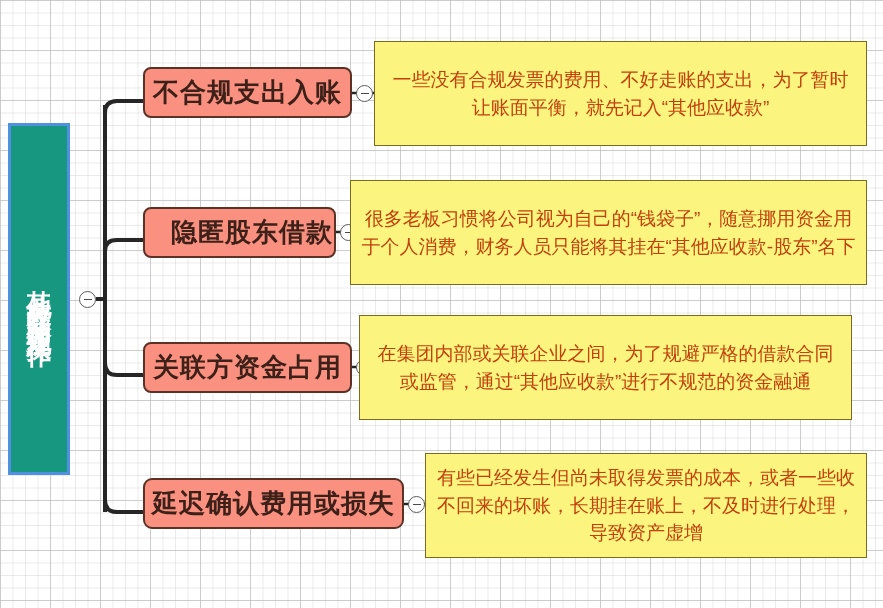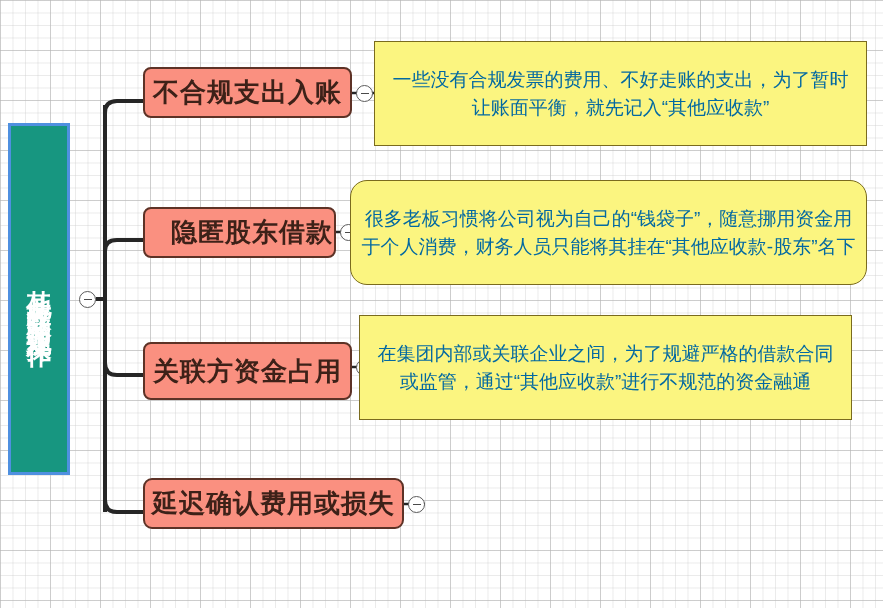--- a/index.html
+++ b/index.html
@@ -76,21 +76,21 @@
 
   
   .leaf-node {
     position: absolute;
     box-sizing: border-box;
     background: #fbf580;
     border: 1px solid #7a6b1e;
     display: flex;
     align-items: center;
     justify-content: center;
-    color: #0369a1;
+    color: #c2410c;
     font-size: 19px;
     line-height: 1.45;
     text-align: center;
     padding: 4px 10px;
   }
   .leaf-node span { display: block; }
 
   
   .toggle {
     position: absolute;
@@ -148,26 +148,29 @@
   <div class="toggle" style="left:79px; top:291px;"></div>
 
   <div class="branch-node" style="left:143px; top:67px; width:209px; height:51px;">不合规支出入账</div>
   <div class="toggle" style="left:356px; top:85px;"></div>
   <div class="leaf-node" style="left:374px; top:41px; width:493px; height:105px;">
     <span>一些没有合规发票的费用、不好走账的支出，为了暂时让账面平衡，就先记入“其他应收款”</span>
   </div>
 
   <div class="branch-node" style="left:143px; top:207px; width:193px; height:51px;padding-left:25px;">隐匿股东借款</div>
   <div class="toggle" style="left:340px; top:224px;"></div>
-  <div class="leaf-node" style="left:350px; top:180px; width:517px; height:105px;border-radius:17px;">
+  <div class="leaf-node" style="left:350px; top:180px; width:517px; height:105px;">
     <span>很多老板习惯将公司视为自己的“钱袋子”，随意挪用资金用于个人消费，财务人员只能将其挂在“其他应收款-股东”名下</span>
   </div>
 
-  <div class="branch-node" style="left:143px; top:342px; width:209px; height:58px;">关联方资金占用</div>
+  <div class="branch-node" style="left:143px; top:342px; width:209px; height:51px;">关联方资金占用</div>
   <div class="toggle" style="left:356px; top:359px;"></div>
   <div class="leaf-node" style="left:359px; top:315px; width:493px; height:105px;">
     <span>在集团内部或关联企业之间，为了规避严格的借款合同或监管，通过“其他应收款”进行不规范的资金融通</span>
   </div>
 
   <div class="branch-node" style="left:143px; top:478px; width:261px; height:51px;border-radius:9px;">延迟确认费用或损失</div>
   <div class="toggle" style="left:408px; top:496px;"></div>
+  <div class="leaf-node" style="left:425px; top:453px; width:442px; height:105px;">
+    <span>有些已经发生但尚未取得发票的成本，或者一些收不回来的坏账，长期挂在账上，不及时进行处理，导致资产虚增</span>
+  </div>
 
 </div>
 
 </body></html>

